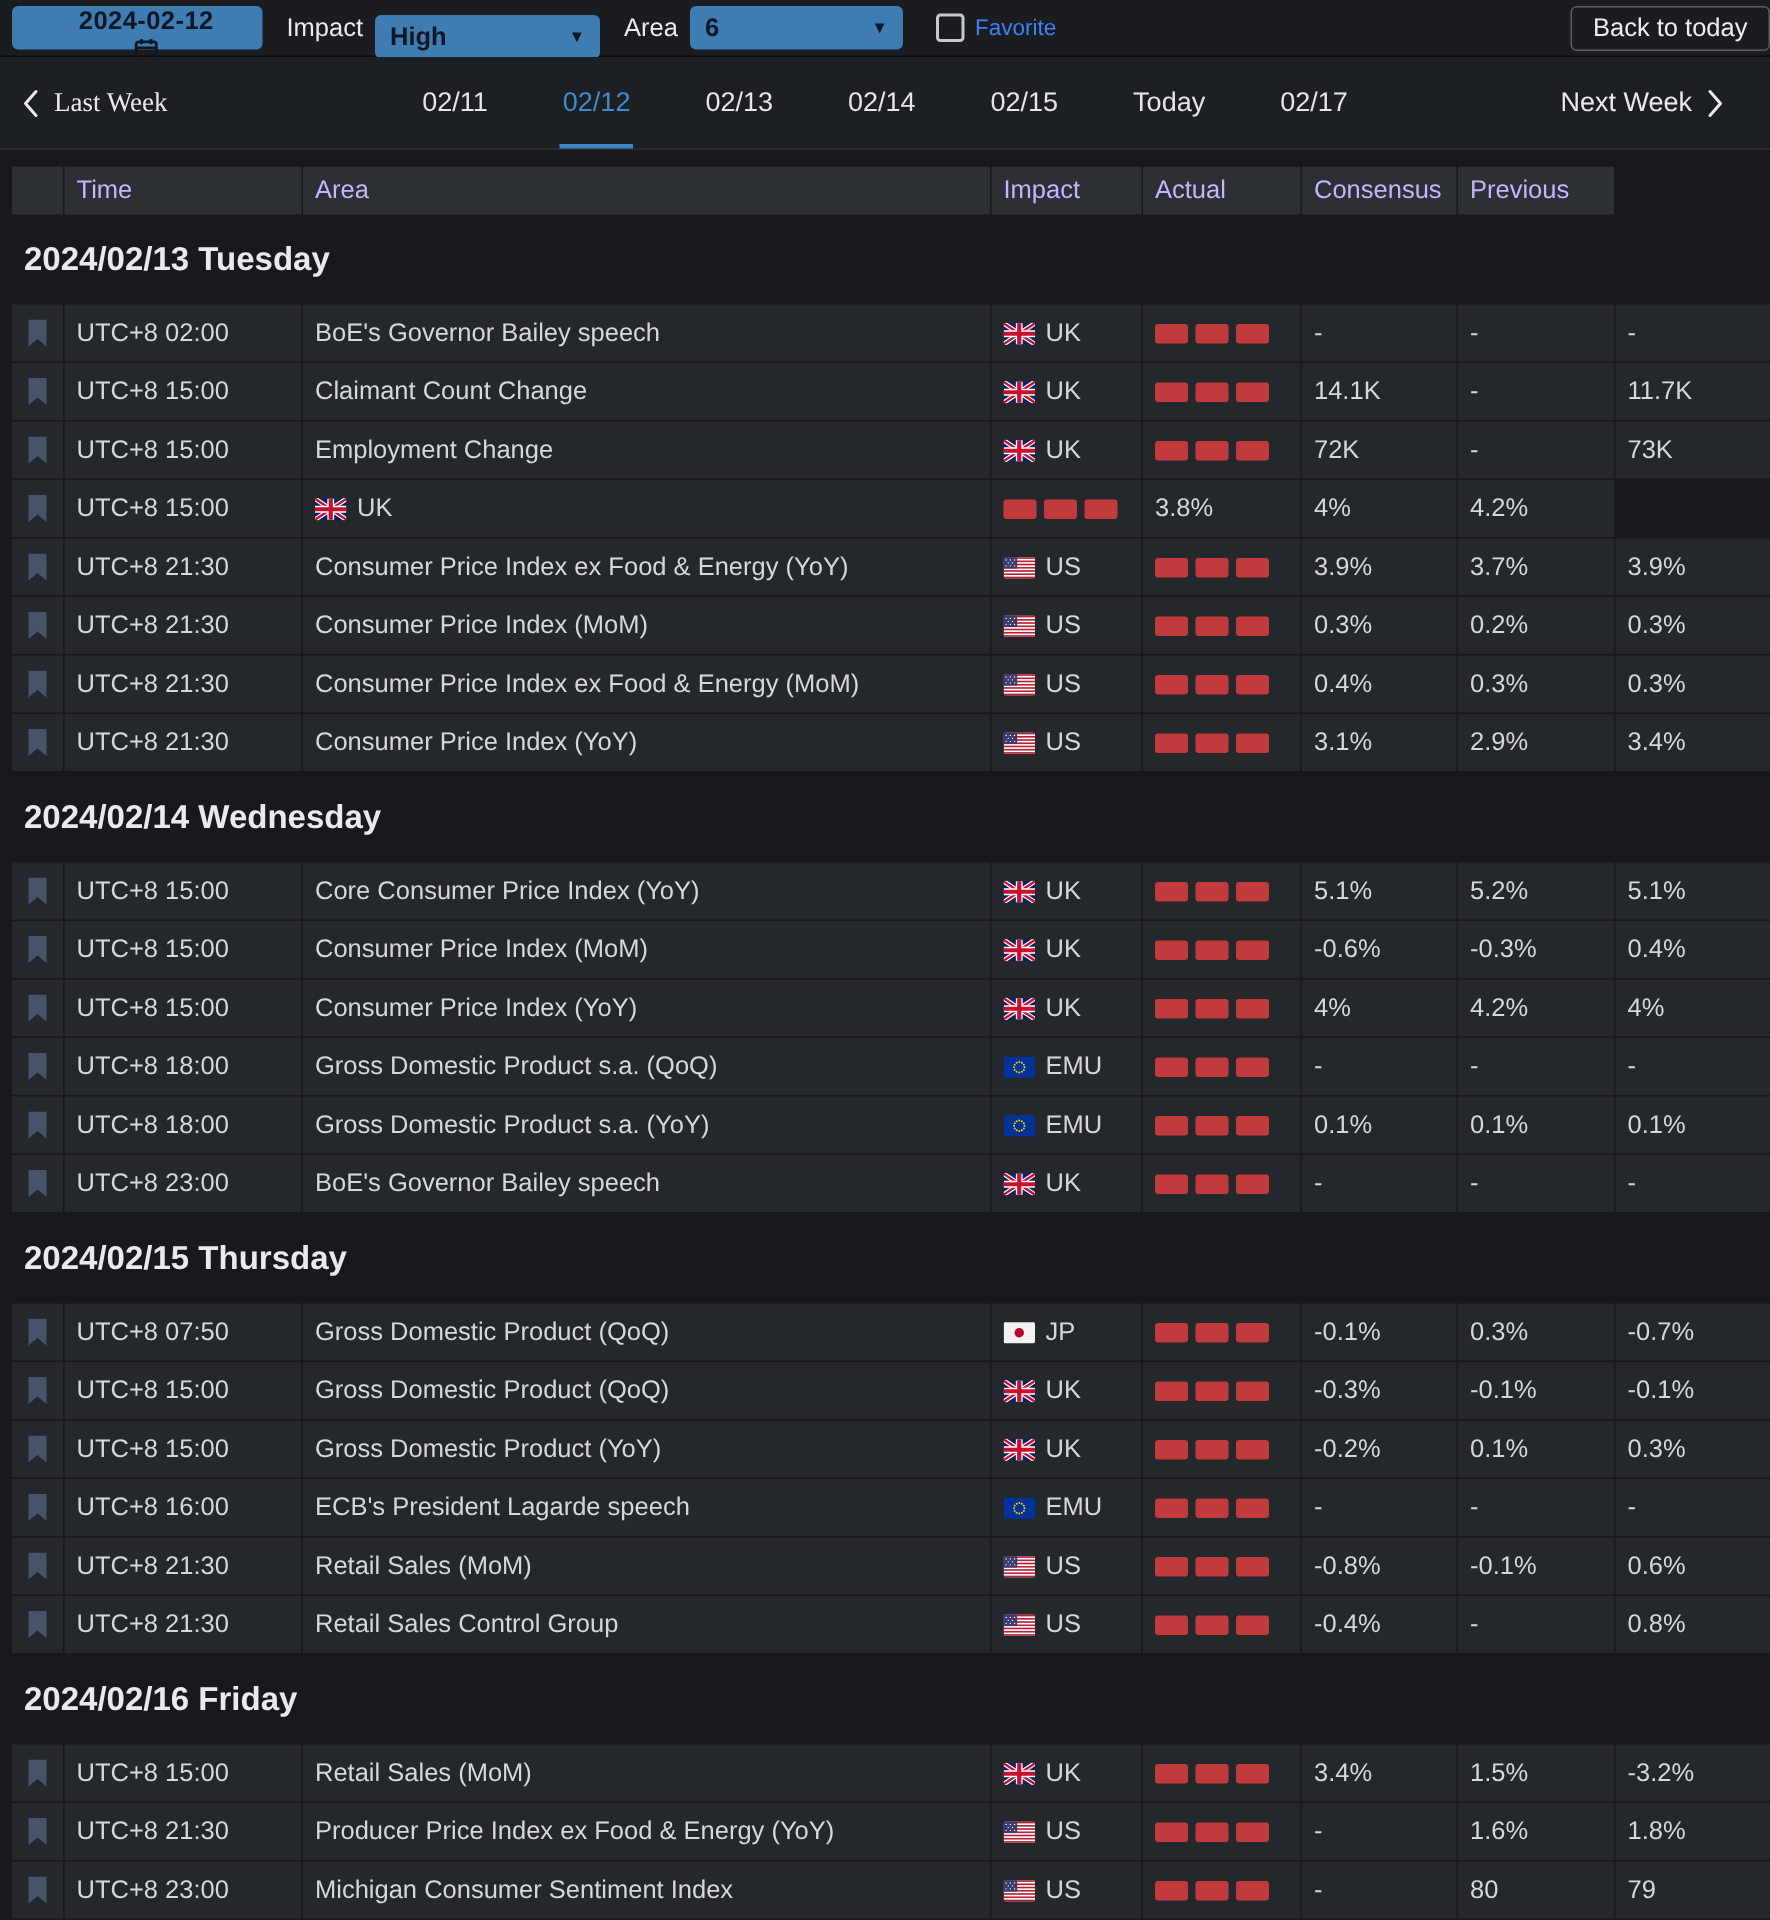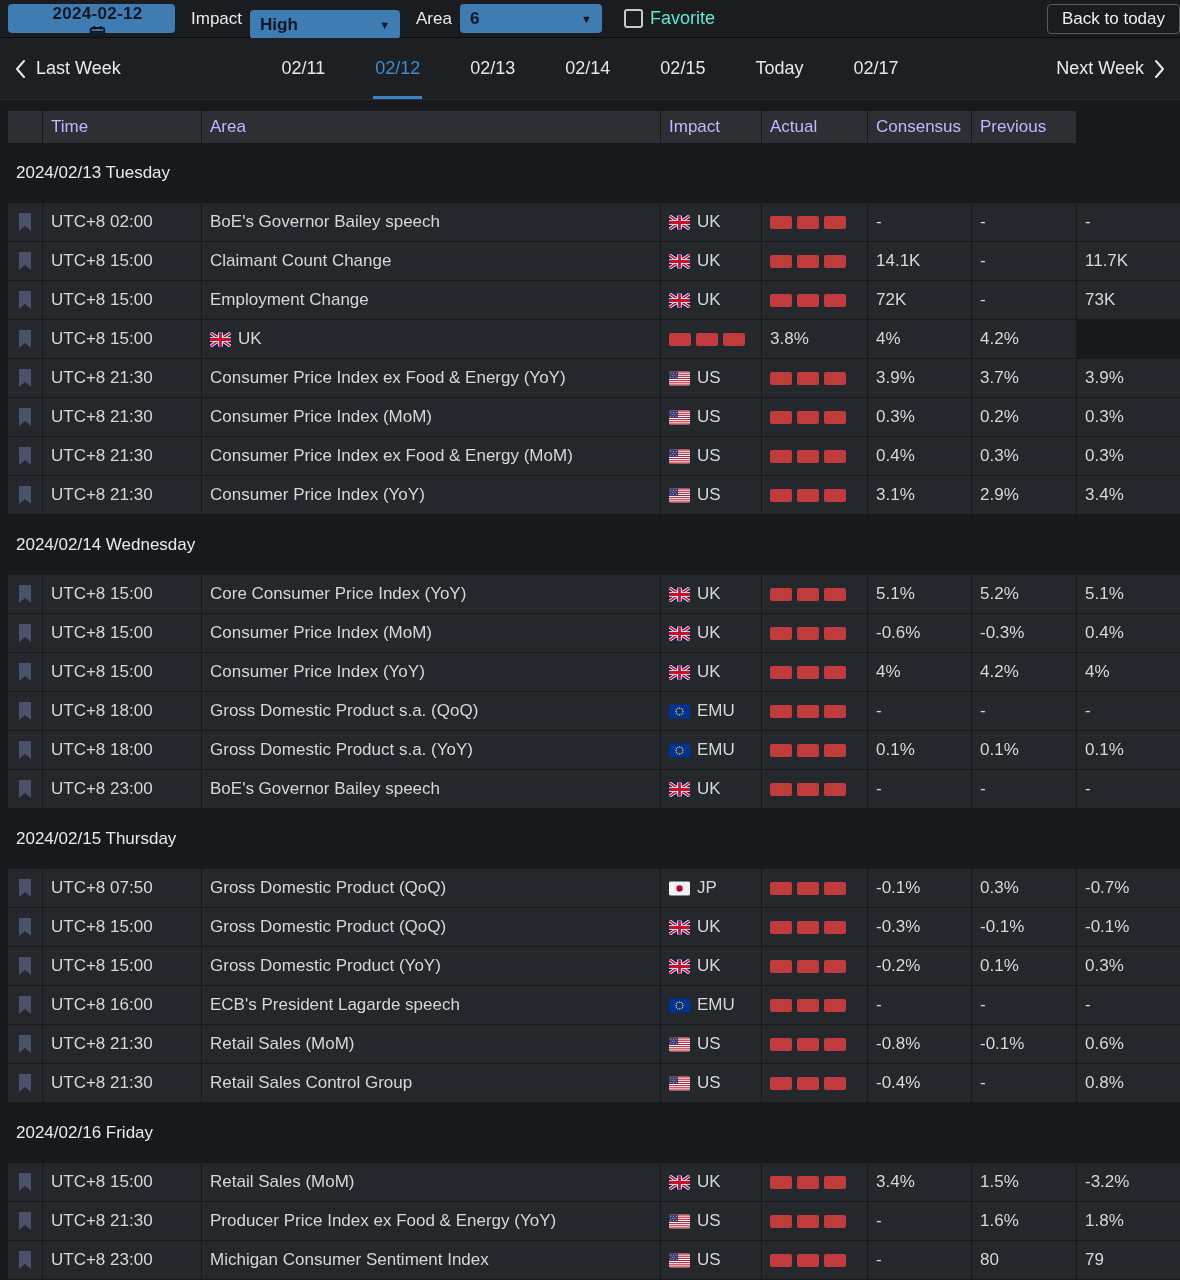--- a/index.html
+++ b/index.html
@@ -30,36 +30,36 @@
   }
   .select .sel-text{ color:#0d1726; font-size:17px; font-weight:700; }
   .select .arrow{ color:#0d1726; font-size:11px; margin-left:10px; }
   .sel-impact{ width:150px;margin-top:12px; }
   .sel-area{ width:142px; }
   .fav-wrap{ display:flex; align-items:center; margin-left:22px; cursor:pointer; }
   .checkbox{
     width:19px; height:19px; border:2px solid #c6c9cd; border-radius:3px;
     background:transparent; display:inline-block;
   }
-  .fav-label{ font-size:18px; color:#5eead4; margin-left:7px; }
+  .fav-label{ font-size:15px; color:#3b82f6; margin-left:7px; }
   .back-btn{
     position:absolute; right:0; top:4px; height:30px;
     border:1px solid #5a5e64; border-radius:4px; background:transparent;
     color:#eceeef; font-size:17px; padding:0 14px 0 14px;
     font-family:"Liberation Sans", sans-serif; cursor:pointer;
   }
 
   
   .week-nav{
     height:62px; background:#1d2023; border-bottom:1px solid #2a2d31;
     display:flex; align-items:center; position:relative;
   }
   .nav-side{ display:flex; align-items:center; gap:10px; cursor:pointer; color:#e9eaeb; font-size:18px; }
-  .nav-left{ position:absolute; left:14px; }
-  .nav-right{ position:absolute; right:14px; }
+  .nav-left{ position:absolute; left:14px;font-family:Liberation Serif, serif; }
+  .nav-right{ position:absolute; right:30px; }
   .tabs{ margin:0 auto; display:flex; gap:46px; height:100%; align-items:flex-end; }
   .tab{
     height:100%; display:flex; align-items:center; position:relative;
     font-size:18px; color:#e4e6e8; cursor:pointer; padding:0 2px;
   }
   .tab.active{ color:#3f8cce; }
   .tab.active::after{
     content:""; position:absolute; left:0; right:0; bottom:0; height:3px; background:#3d84c6;
   }
 
@@ -72,21 +72,21 @@
   }
   .thead{ background:#17191c; }
   .th{
     background:#2c2f34; height:32px; display:flex; align-items:center;
     padding-left:8px; font-size:17px; color:#c4b5fd;
   }
   .section-header{
     height:60px; display:flex; align-items:center; padding-left:8px;
     background:#17191c;
   }
-  .section-date{ font-size:17px; font-weight:400; color:#e8eaec; }
+  .section-date{ font-size:22px; font-weight:700; color:#e8eaec; }
   .row{ background:#17191c; margin-bottom:1px; cursor:pointer; }
   .cell{
     background:#24272c; height:38px; display:flex; align-items:center;
     padding-left:8px; font-size:17px; color:#d5d8db; overflow:hidden; white-space:nowrap;
   }
   .c-bm{ justify-content:center; padding-left:0; }
   .bm-btn{ background:none; border:none; cursor:pointer; display:flex; align-items:center; padding:2px; }
   .flag{ width:21px; height:15px; display:inline-flex; border-radius:2px; overflow:hidden; flex:0 0 auto; }
   .flag svg{ display:block; }
   .area-label{ margin-left:7px; }

